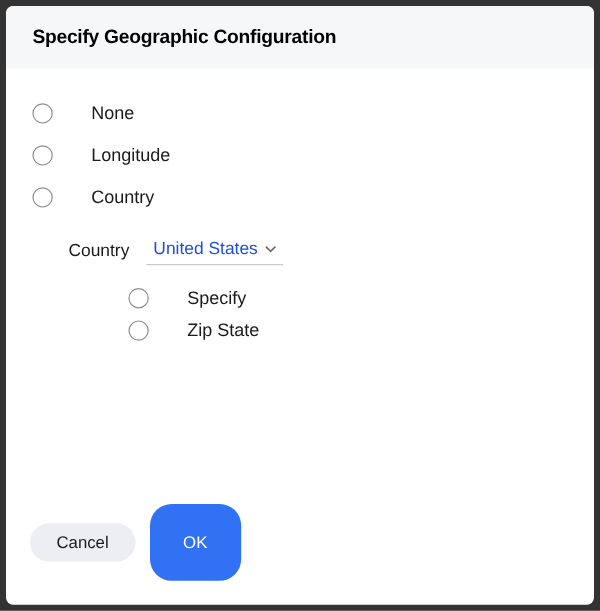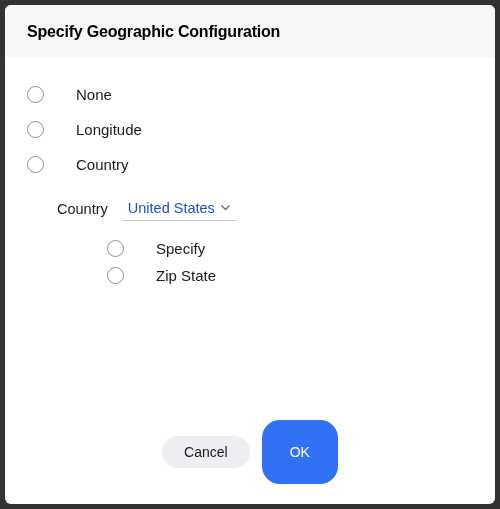--- a/index.html
+++ b/index.html
@@ -107,21 +107,21 @@
     }
     .sub-radios {
       padding-left: 50px;
       padding-top: 4px;
     }
     .sub-radios .radio-row {
       padding: 5px 0;
     }
     .dialog-footer {
       display: flex;
-      justify-content: center;
+      justify-content: flex-start;
       align-items: center;
       gap: 12px;
       padding: 16px 20px 20px 20px;
     }
     .btn {
       border: none;
       border-radius: 18px;
       padding: 8px 22px;
       font-size: 14px;
       font-weight: 500;

